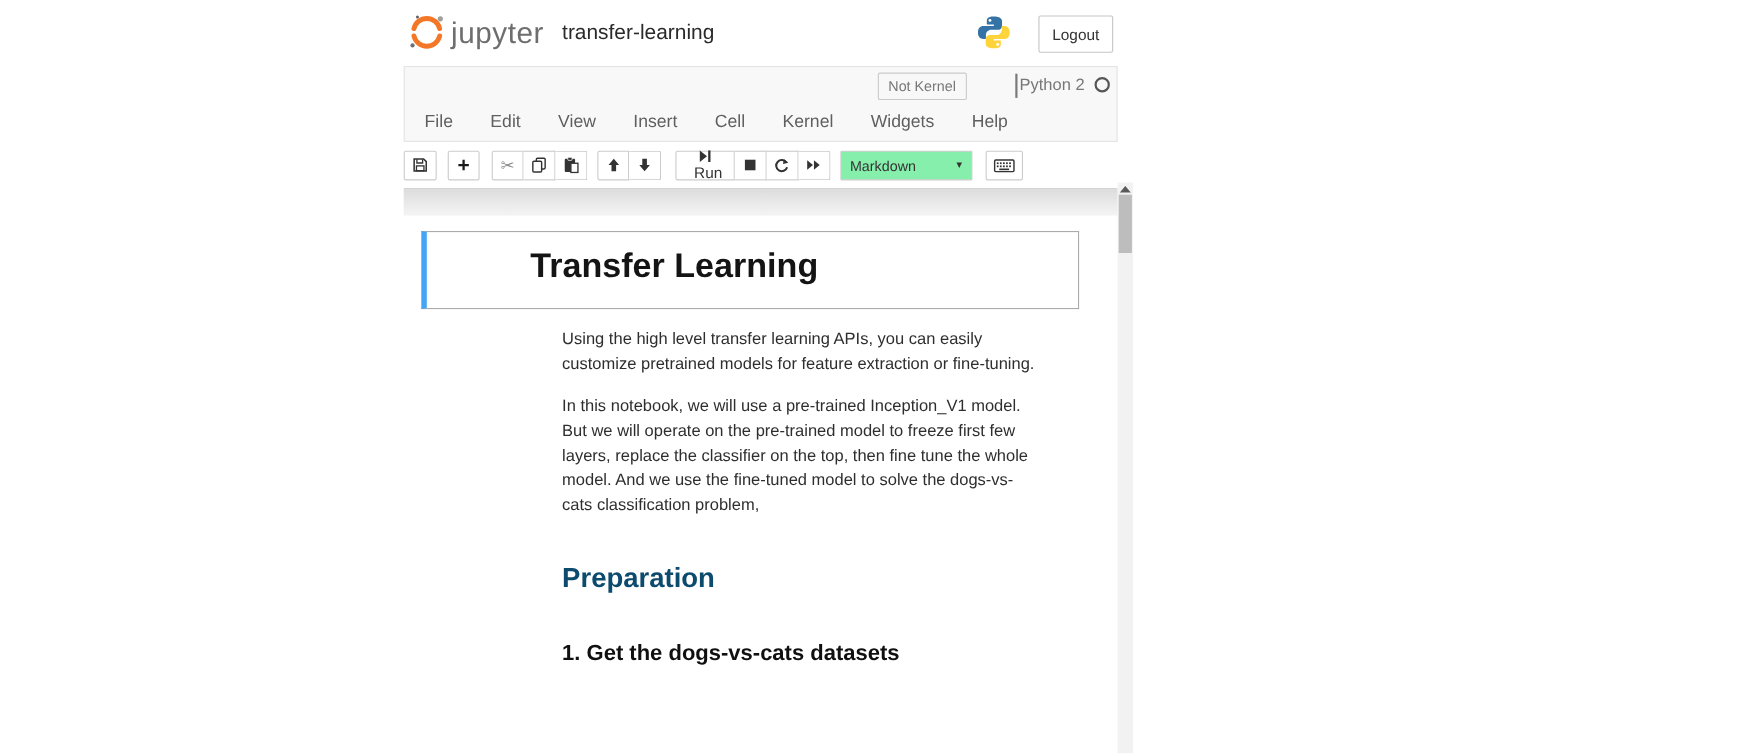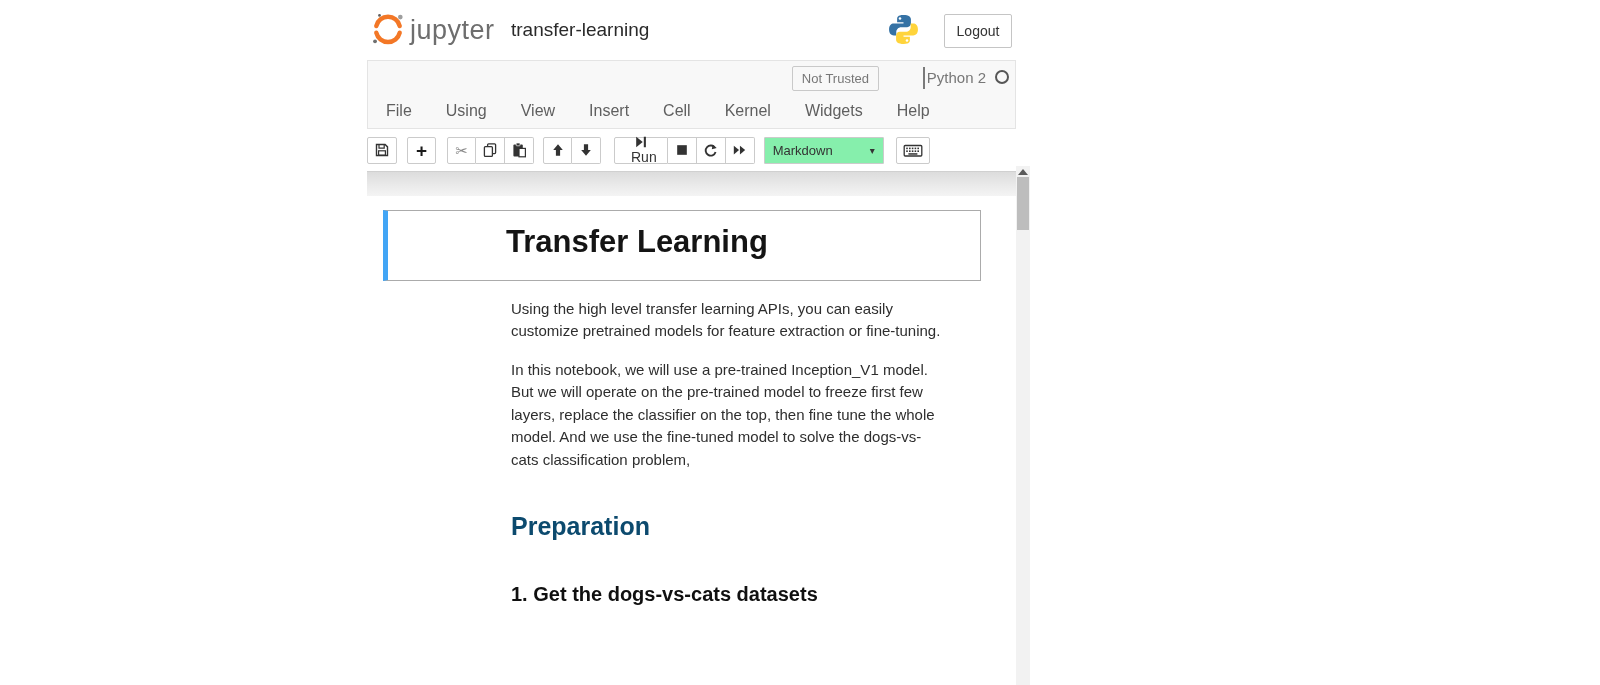--- a/index.html
+++ b/index.html
@@ -54,21 +54,21 @@
                    border-top:1px solid #d0d0d0; }
   .scrollbar { position:absolute; left:1016px; top:166px; width:14px; height:519px; background:#f2f2f2; }
   .scroll-up { position:absolute; left:2px; top:3px; width:0; height:0;
                border-left:5px solid transparent; border-right:5px solid transparent;
                border-bottom:6px solid #5a5a5a; }
   .scroll-thumb { position:absolute; left:1px; top:11px; width:12px; height:53px; background:#bdbdbd; }
 
   
   .cell-selected { position:absolute; left:383px; top:210px; width:598px; height:71px; background:#fff;
                    border:1px solid #ababab; border-left:5px solid #42A5F5; }
-  .cell-h1 { padding-left:118px; padding-top:11px; font-size:31px; font-weight:bold; color:#141414; line-height:1.3; }
+  .cell-h1 { padding-left:94px; padding-top:11px; font-size:31px; font-weight:bold; color:#141414; line-height:1.3; }
   .md-text { position:absolute; left:511px; width:470px; font-size:15px; line-height:22.4px; color:#2e2e2e;
              white-space:pre-line; }
   .p1 { top:298px; } .p2 { top:359px; } .p3 { top:637px; }
   .md-h2 { position:absolute; left:511px; top:512px; font-size:25px; font-weight:bold; color:#0c4a6e; }
   .md-h3 { position:absolute; left:511px; top:583px; font-size:20px; font-weight:bold; color:#101010; }
 
   svg { display:block; }
 </style>
 </head>
 <body>
@@ -94,27 +94,27 @@
         <path d="M15.8 2c-5.6 0-6 2.3-6 4.1V9h6.2v1.3H6.6C4.1 10.3 2 12.1 2 16s2.1 5.7 4.6 5.7H9v-3.3c0-2.6 2.1-4.7 4.6-4.7h6c2.1 0 3.6-1.6 3.6-3.7V6.1C23.2 4 21.4 2 15.8 2z" fill="#3572A5"></path>
         <circle cx="12.6" cy="5.4" r="1.25" fill="#fff"></circle>
         <path d="M16.2 30c5.6 0 6-2.3 6-4.1V23H16v-1.3h9.4c2.5 0 4.6-1.8 4.6-5.7s-2.1-5.7-4.6-5.7H23v3.3c0 2.6-2.1 4.7-4.6 4.7h-6c-2.1 0-3.6 1.6-3.6 3.7v3.9C8.8 28 10.6 30 16.2 30z" fill="#FFD43B"></path>
         <circle cx="19.4" cy="26.6" r="1.25" fill="#fff"></circle>
       </svg>
     </div>
     <div class="logout-btn">Logout</div>
   </div>
 
   <div class="menubar">
-    <div class="trust-badge">Not Trusted</div>
+    <div class="trust-badge">Not Kernel</div>
     <div class="kernel-sep"></div>
     <div class="kernel-name">Python 2</div>
     <div class="kernel-ind"></div>
     <div class="menu-row">
       <span class="menu-item">File</span>
-      <span class="menu-item">Using</span>
+      <span class="menu-item">Edit</span>
       <span class="menu-item">View</span>
       <span class="menu-item">Insert</span>
       <span class="menu-item">Cell</span>
       <span class="menu-item">Kernel</span>
       <span class="menu-item">Widgets</span>
       <span class="menu-item">Help</span>
     </div>
   </div>
 
   <div class="toolbar">

